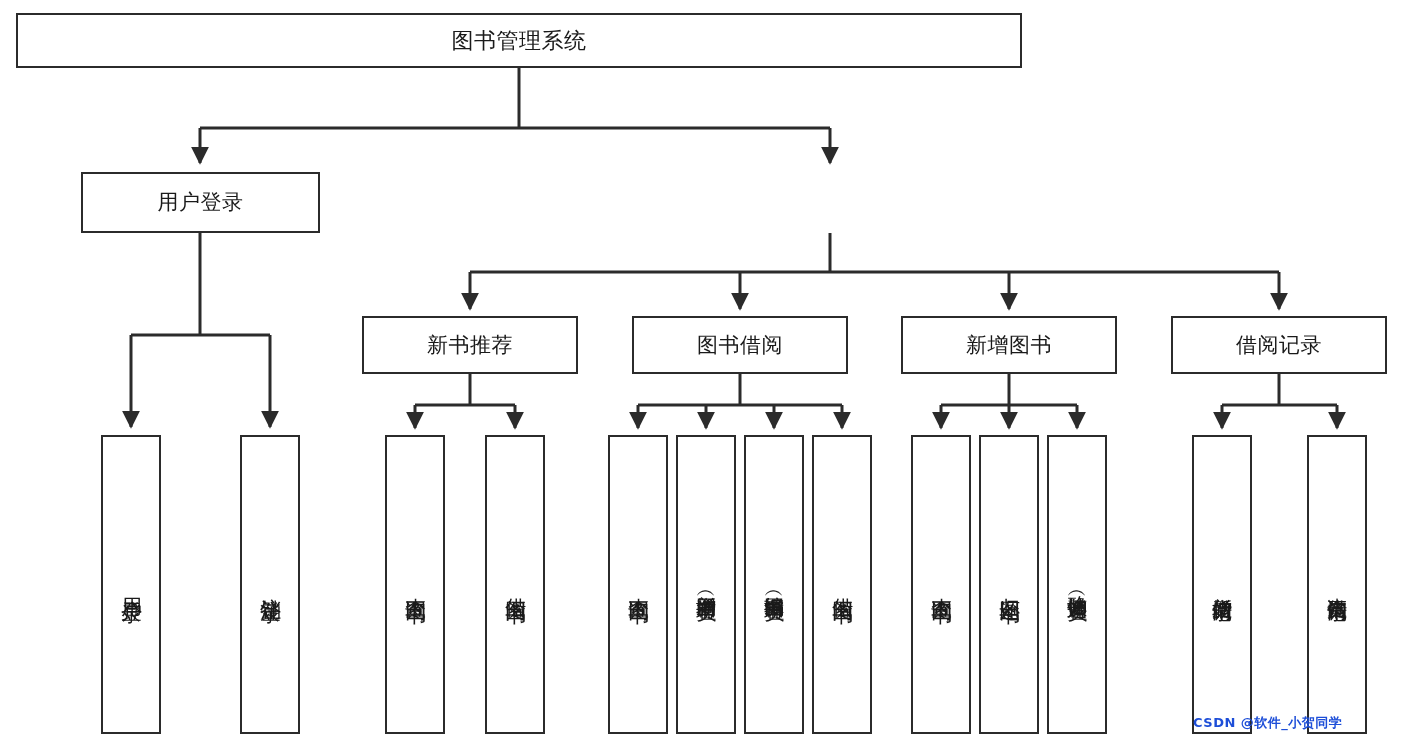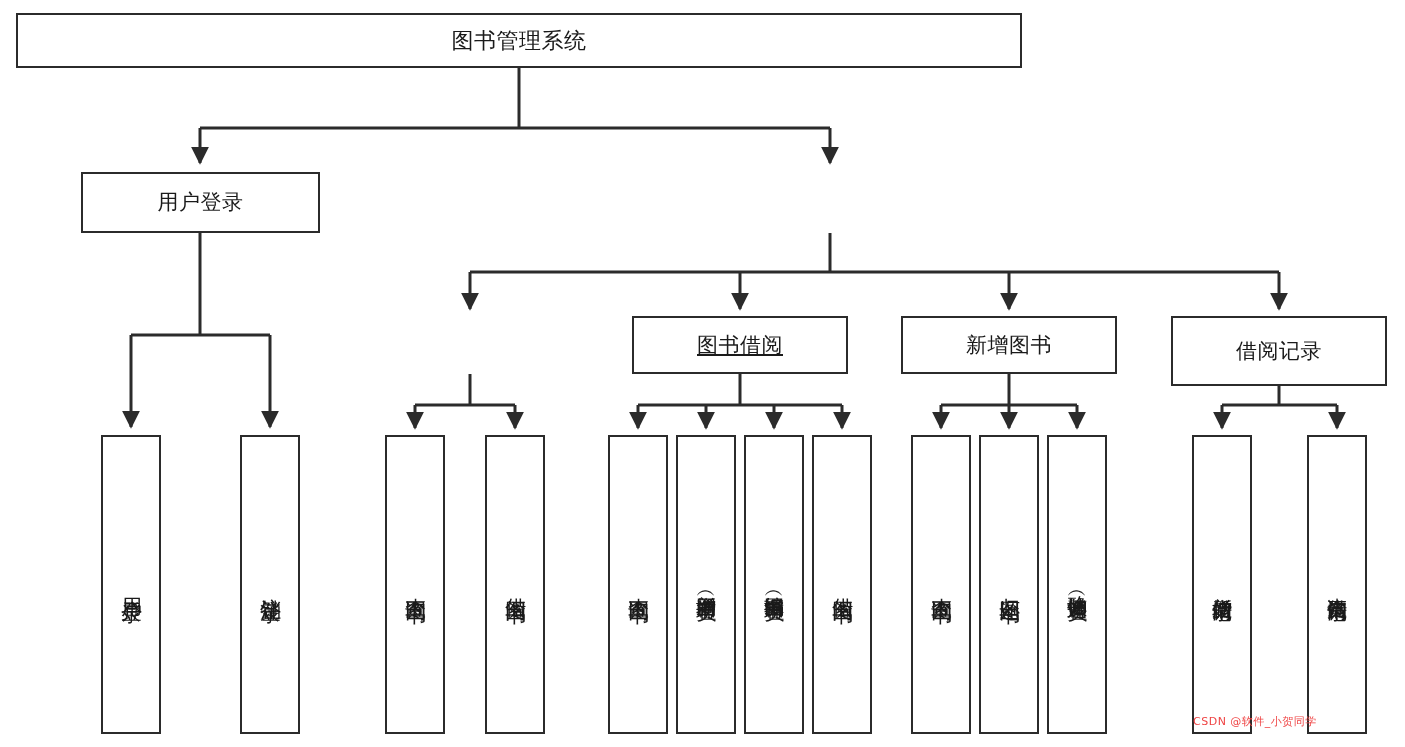--- a/index.html
+++ b/index.html
@@ -61,24 +61,25 @@
     letter-spacing: 2px;
     max-height: 100%;
   }
   .node.v.tall .label {
     font-size: 20px;
     letter-spacing: 1px;
     line-height: 1.18;
   }
   .watermark {
     position: absolute;
-    font-size: 11px;
-    color: #ef4444;
+    font-size: 13px;
+    color: #1d4ed8;
     white-space: nowrap;
     letter-spacing: 0.5px;
+    font-weight: bold;
   }
 </style>
 </head>
 <body>
 
 <div id="canvas">
 
   <svg id="wires" viewBox="0 0 1405 747">
     <defs>
       <marker id="arrow" viewBox="0 0 10 10" refX="9" refY="5" markerWidth="6" markerHeight="6" orient="auto-start-reverse">
@@ -130,27 +131,30 @@
   </svg>
 
   <div class="node h root" style="left:16px; top:13px; width:1006px; height:55px;">
     <span class="label">图书管理系统</span>
   </div>
 
   <div class="node h" style="left:81px; top:172px; width:239px; height:61px;">
     <span class="label">用户登录</span>
   </div>
 
-  <div class="node h" style="left:632px; top:316px; width:216px; height:58px;text-decoration:underline;">
+  <div class="node h" style="left:362px; top:316px; width:216px; height:58px;">
+    <span class="label">新书推荐</span>
+  </div>
+  <div class="node h" style="left:632px; top:316px; width:216px; height:58px;">
     <span class="label">图书借阅</span>
   </div>
   <div class="node h" style="left:901px; top:316px; width:216px; height:58px;">
     <span class="label">新增图书</span>
   </div>
-  <div class="node h" style="left:1171px; top:316px; width:216px; height:70px;">
+  <div class="node h" style="left:1171px; top:316px; width:216px; height:58px;">
     <span class="label">借阅记录</span>
   </div>
 
   <div class="node v" style="left:101px; top:435px; width:60px; height:299px;">
     <span class="label">用户登录</span>
   </div>
   <div class="node v" style="left:240px; top:435px; width:60px; height:299px;">
     <span class="label">注销登录</span>
   </div>
 

